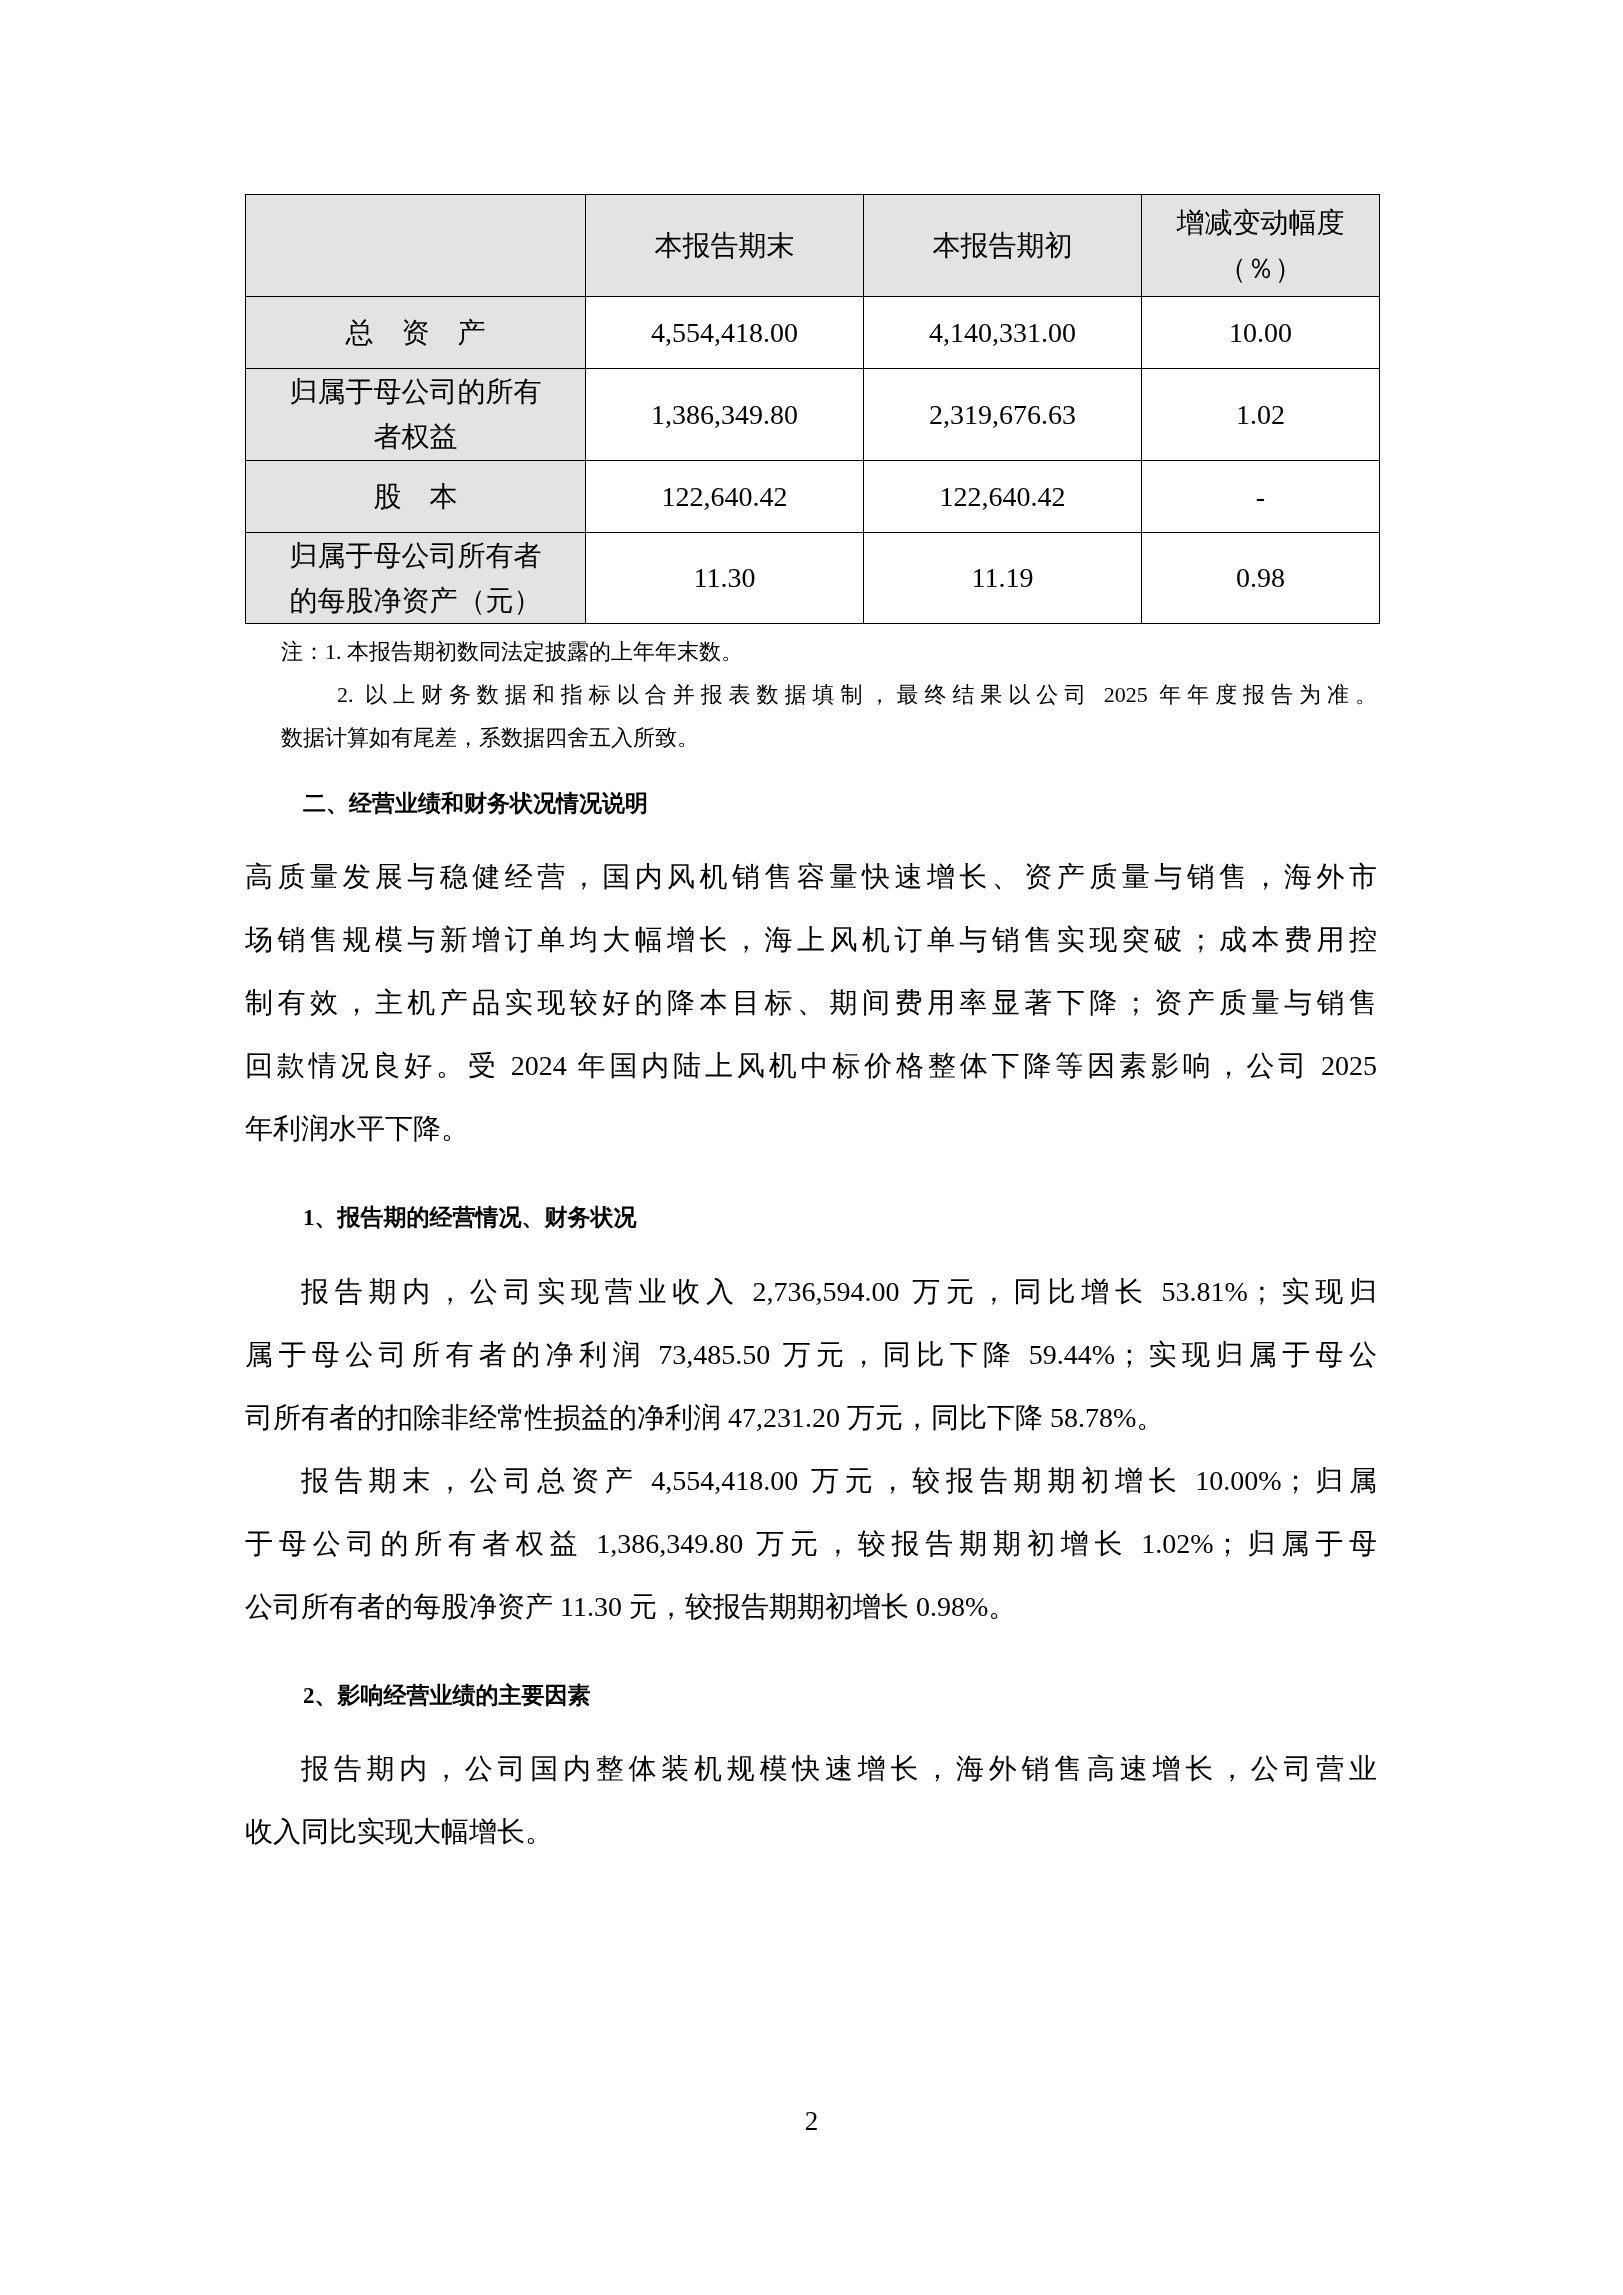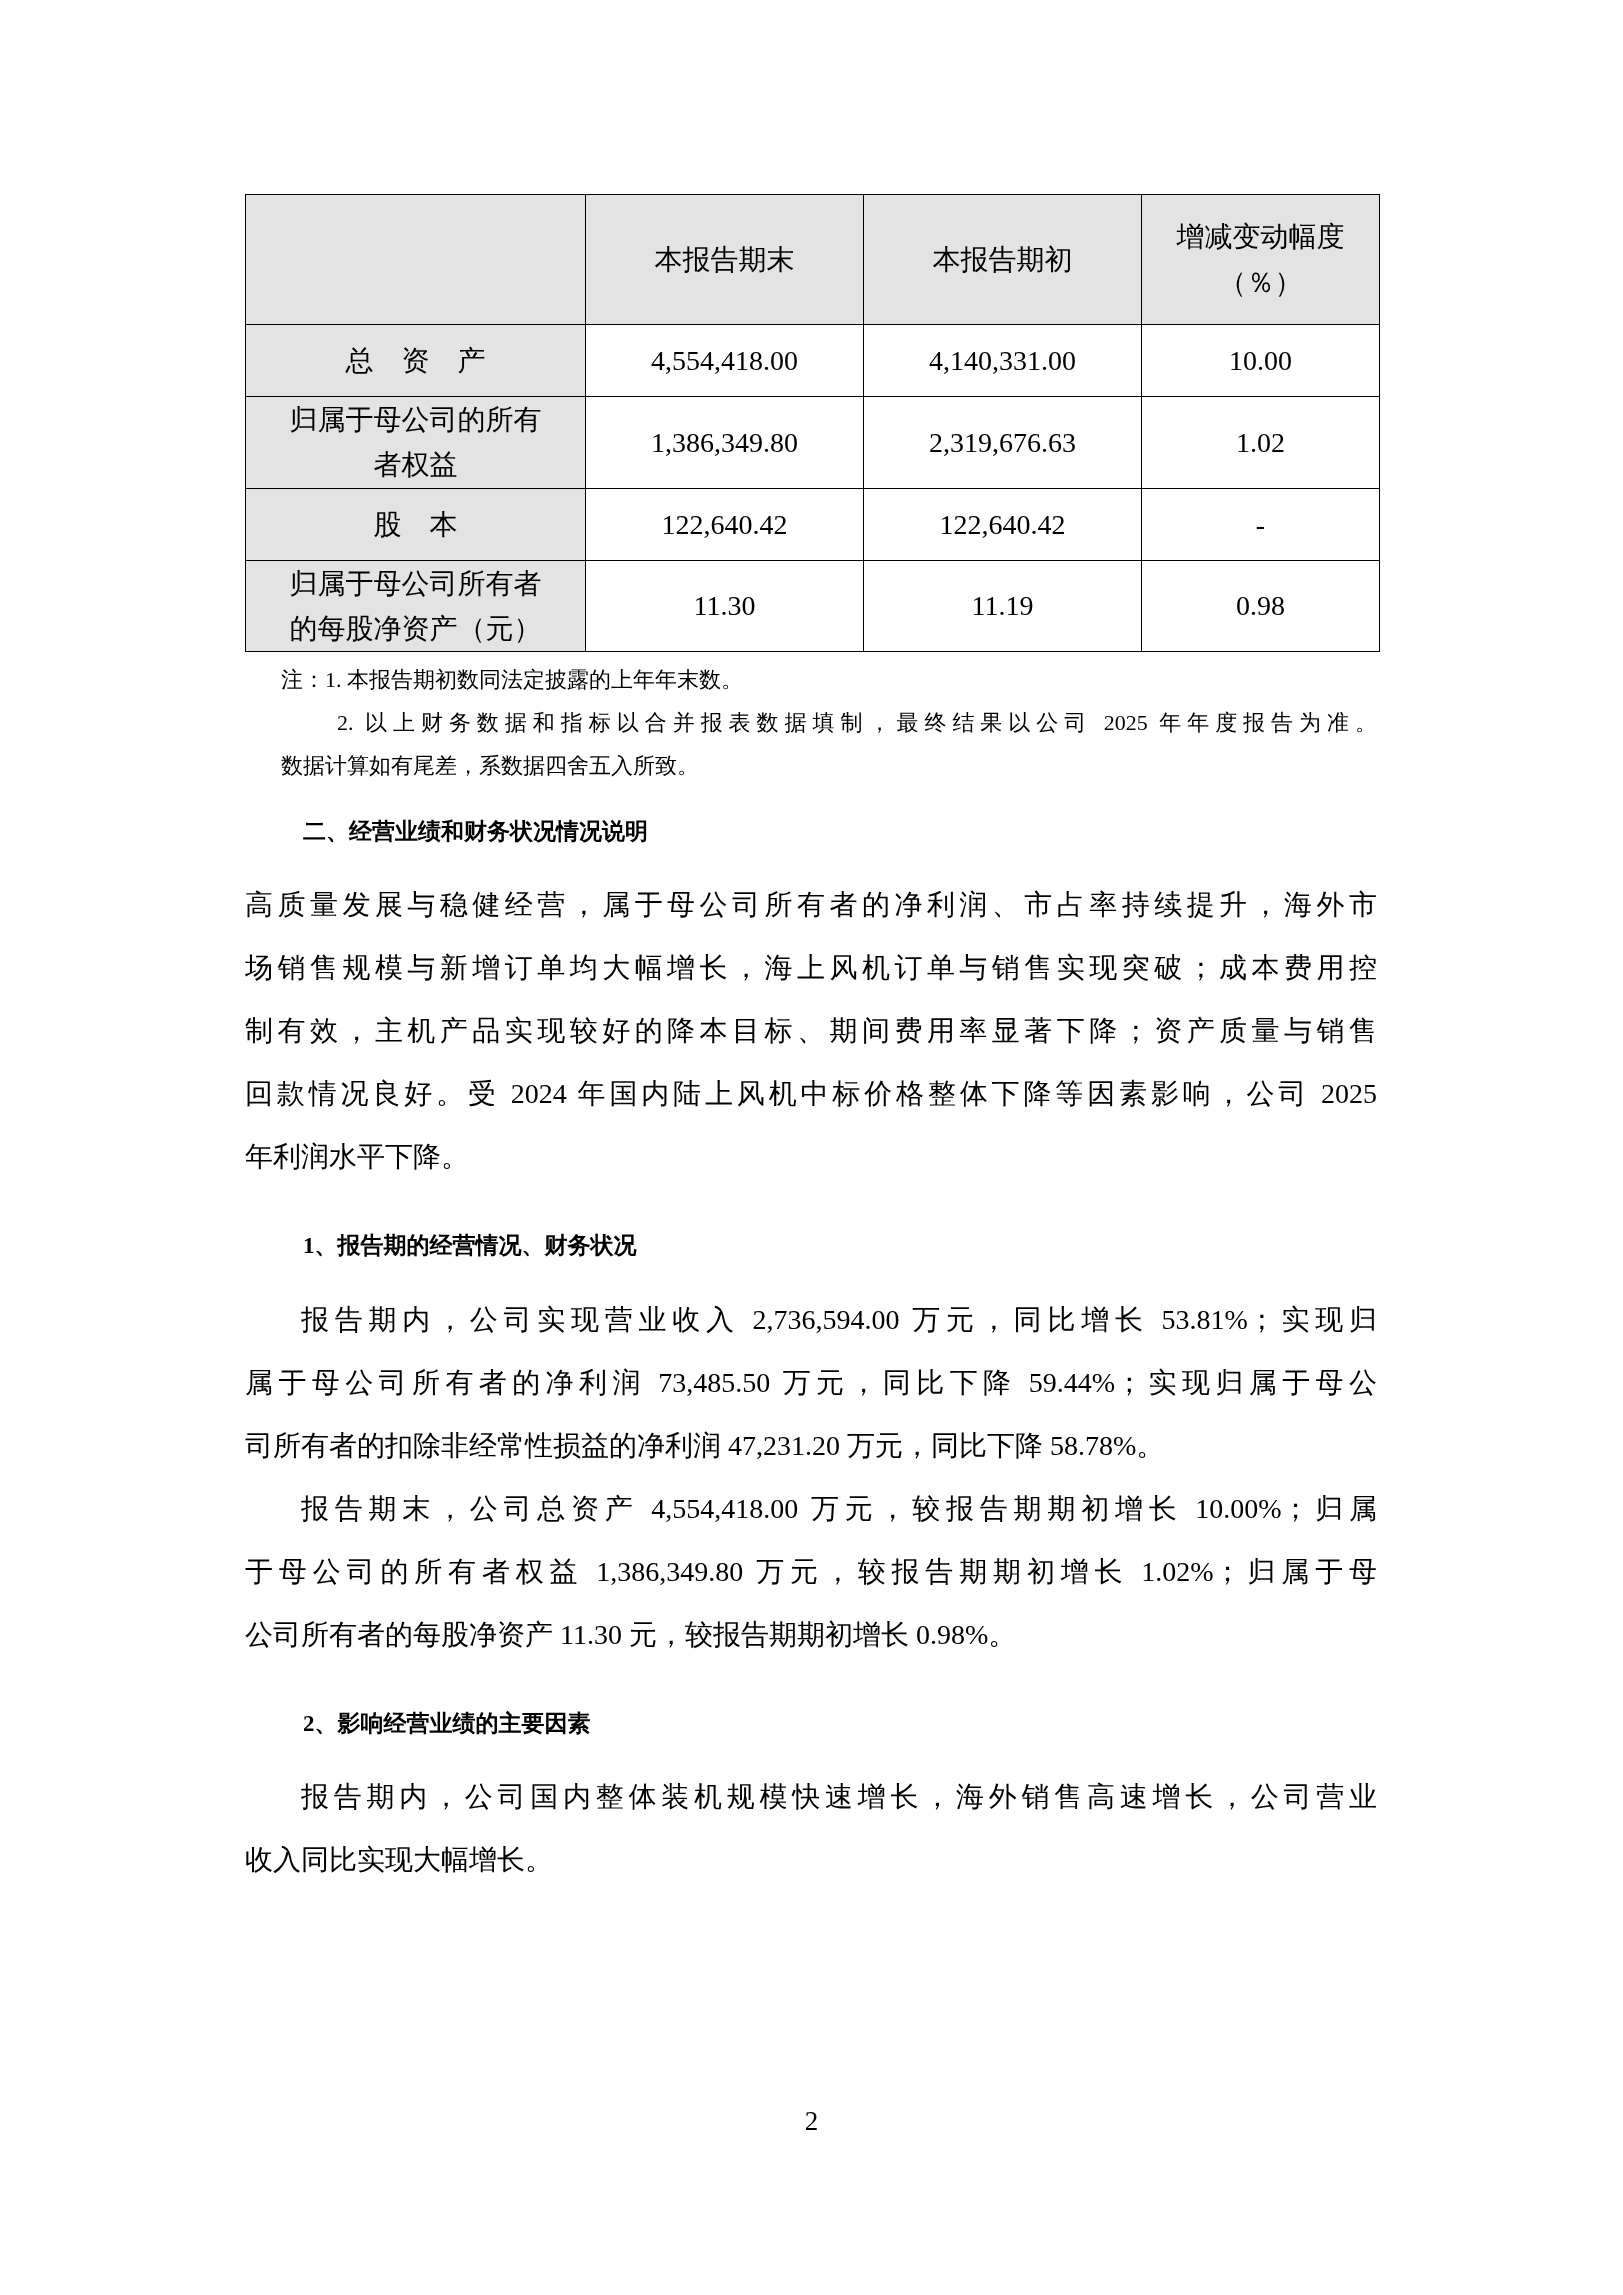--- a/index.html
+++ b/index.html
@@ -22,21 +22,21 @@
     border: 1.3px solid #000;
     padding: 0 6.5px;
     vertical-align: middle;
     text-align: center;
     font-weight: normal;
     line-height: 1.62;
     overflow: hidden;
   }
   .fin .shade { background: #e3e3e3; }
   .fin .lbl-left { text-align: center; padding: 0 31px; }
-  tr.hdr { height: 130px; }
+  tr.hdr { height: 102px; }
   tr.r   { height: 72px; }
 
   
   .note { font-size: 22px; line-height: 43px; margin-left: 36px; }
   .note.first-note { margin-top: 5.2px; }
   .note.justify { text-align: justify; text-align-last: justify; text-indent: 56px; }
 
   
   .heading { font-size: 23px; font-weight: bold; line-height: 63px; text-indent: 58px; margin: 0; }
   .heading.main { margin-top: 13px; }
@@ -105,21 +105,21 @@
     </tbody>
       </table>
 
     <div class="note first-note">注：1. 本报告期初数同法定披露的上年年末数。</div>
     <div class="note justify">2. 以上财务数据和指标以合并报表数据填制，最终结果以公司 2025 年年度报告为准。</div>
     <div class="note">数据计算如有尾差，系数据四舍五入所致。</div>
 
     <div class="heading main">二、经营业绩和财务状况情况说明</div>
 
     <div class="para after-heading">
-      <div class="line">高质量发展与稳健经营，属于母公司所有者的净利润、市占率持续提升，海外市</div>
+      <div class="line">高质量发展与稳健经营，国内风机销售容量快速增长、资产质量与销售，海外市</div>
       <div class="line">场销售规模与新增订单均大幅增长，海上风机订单与销售实现突破；成本费用控</div>
       <div class="line">制有效，主机产品实现较好的降本目标、期间费用率显著下降；资产质量与销售</div>
       <div class="line">回款情况良好。受 2024 年国内陆上风机中标价格整体下降等因素影响，公司 2025</div>
       <div class="line last">年利润水平下降。</div>
     </div>
 
     <div class="heading sub">1、报告期的经营情况、财务状况</div>
 
     <div class="para after-heading">
       <div class="line first">报告期内，公司实现营业收入 2,736,594.00 万元，同比增长 53.81%；实现归</div>

